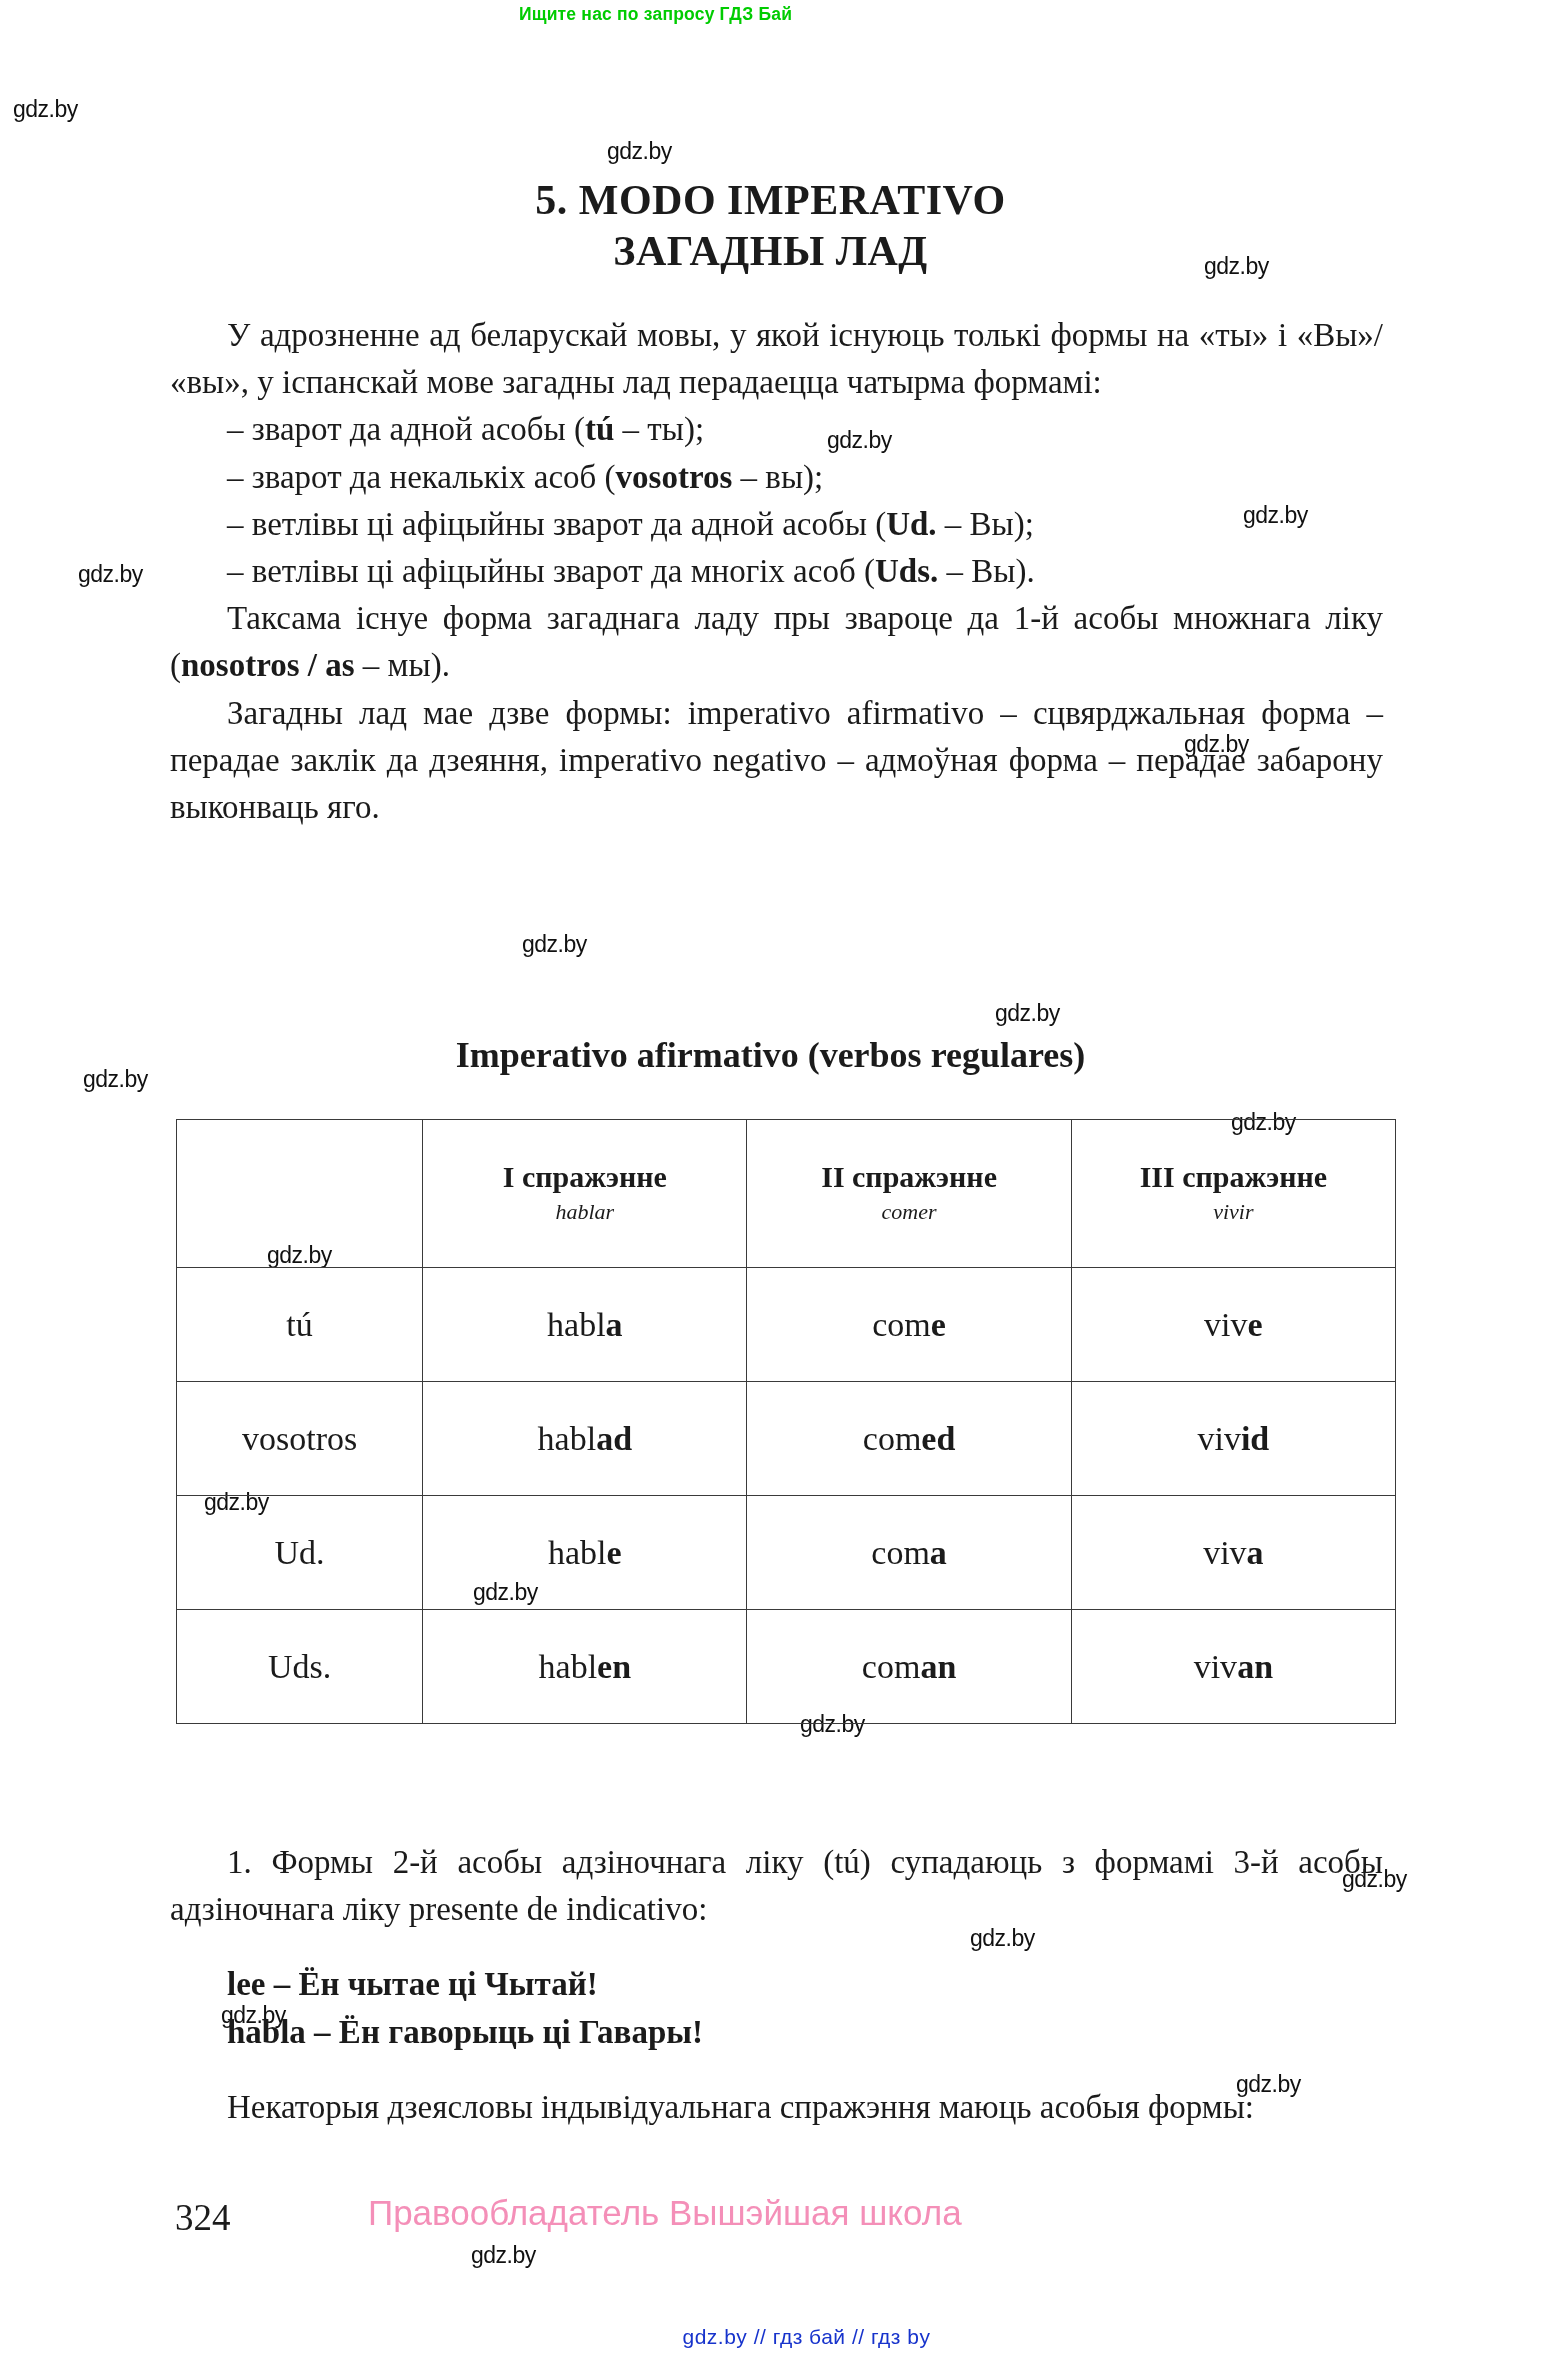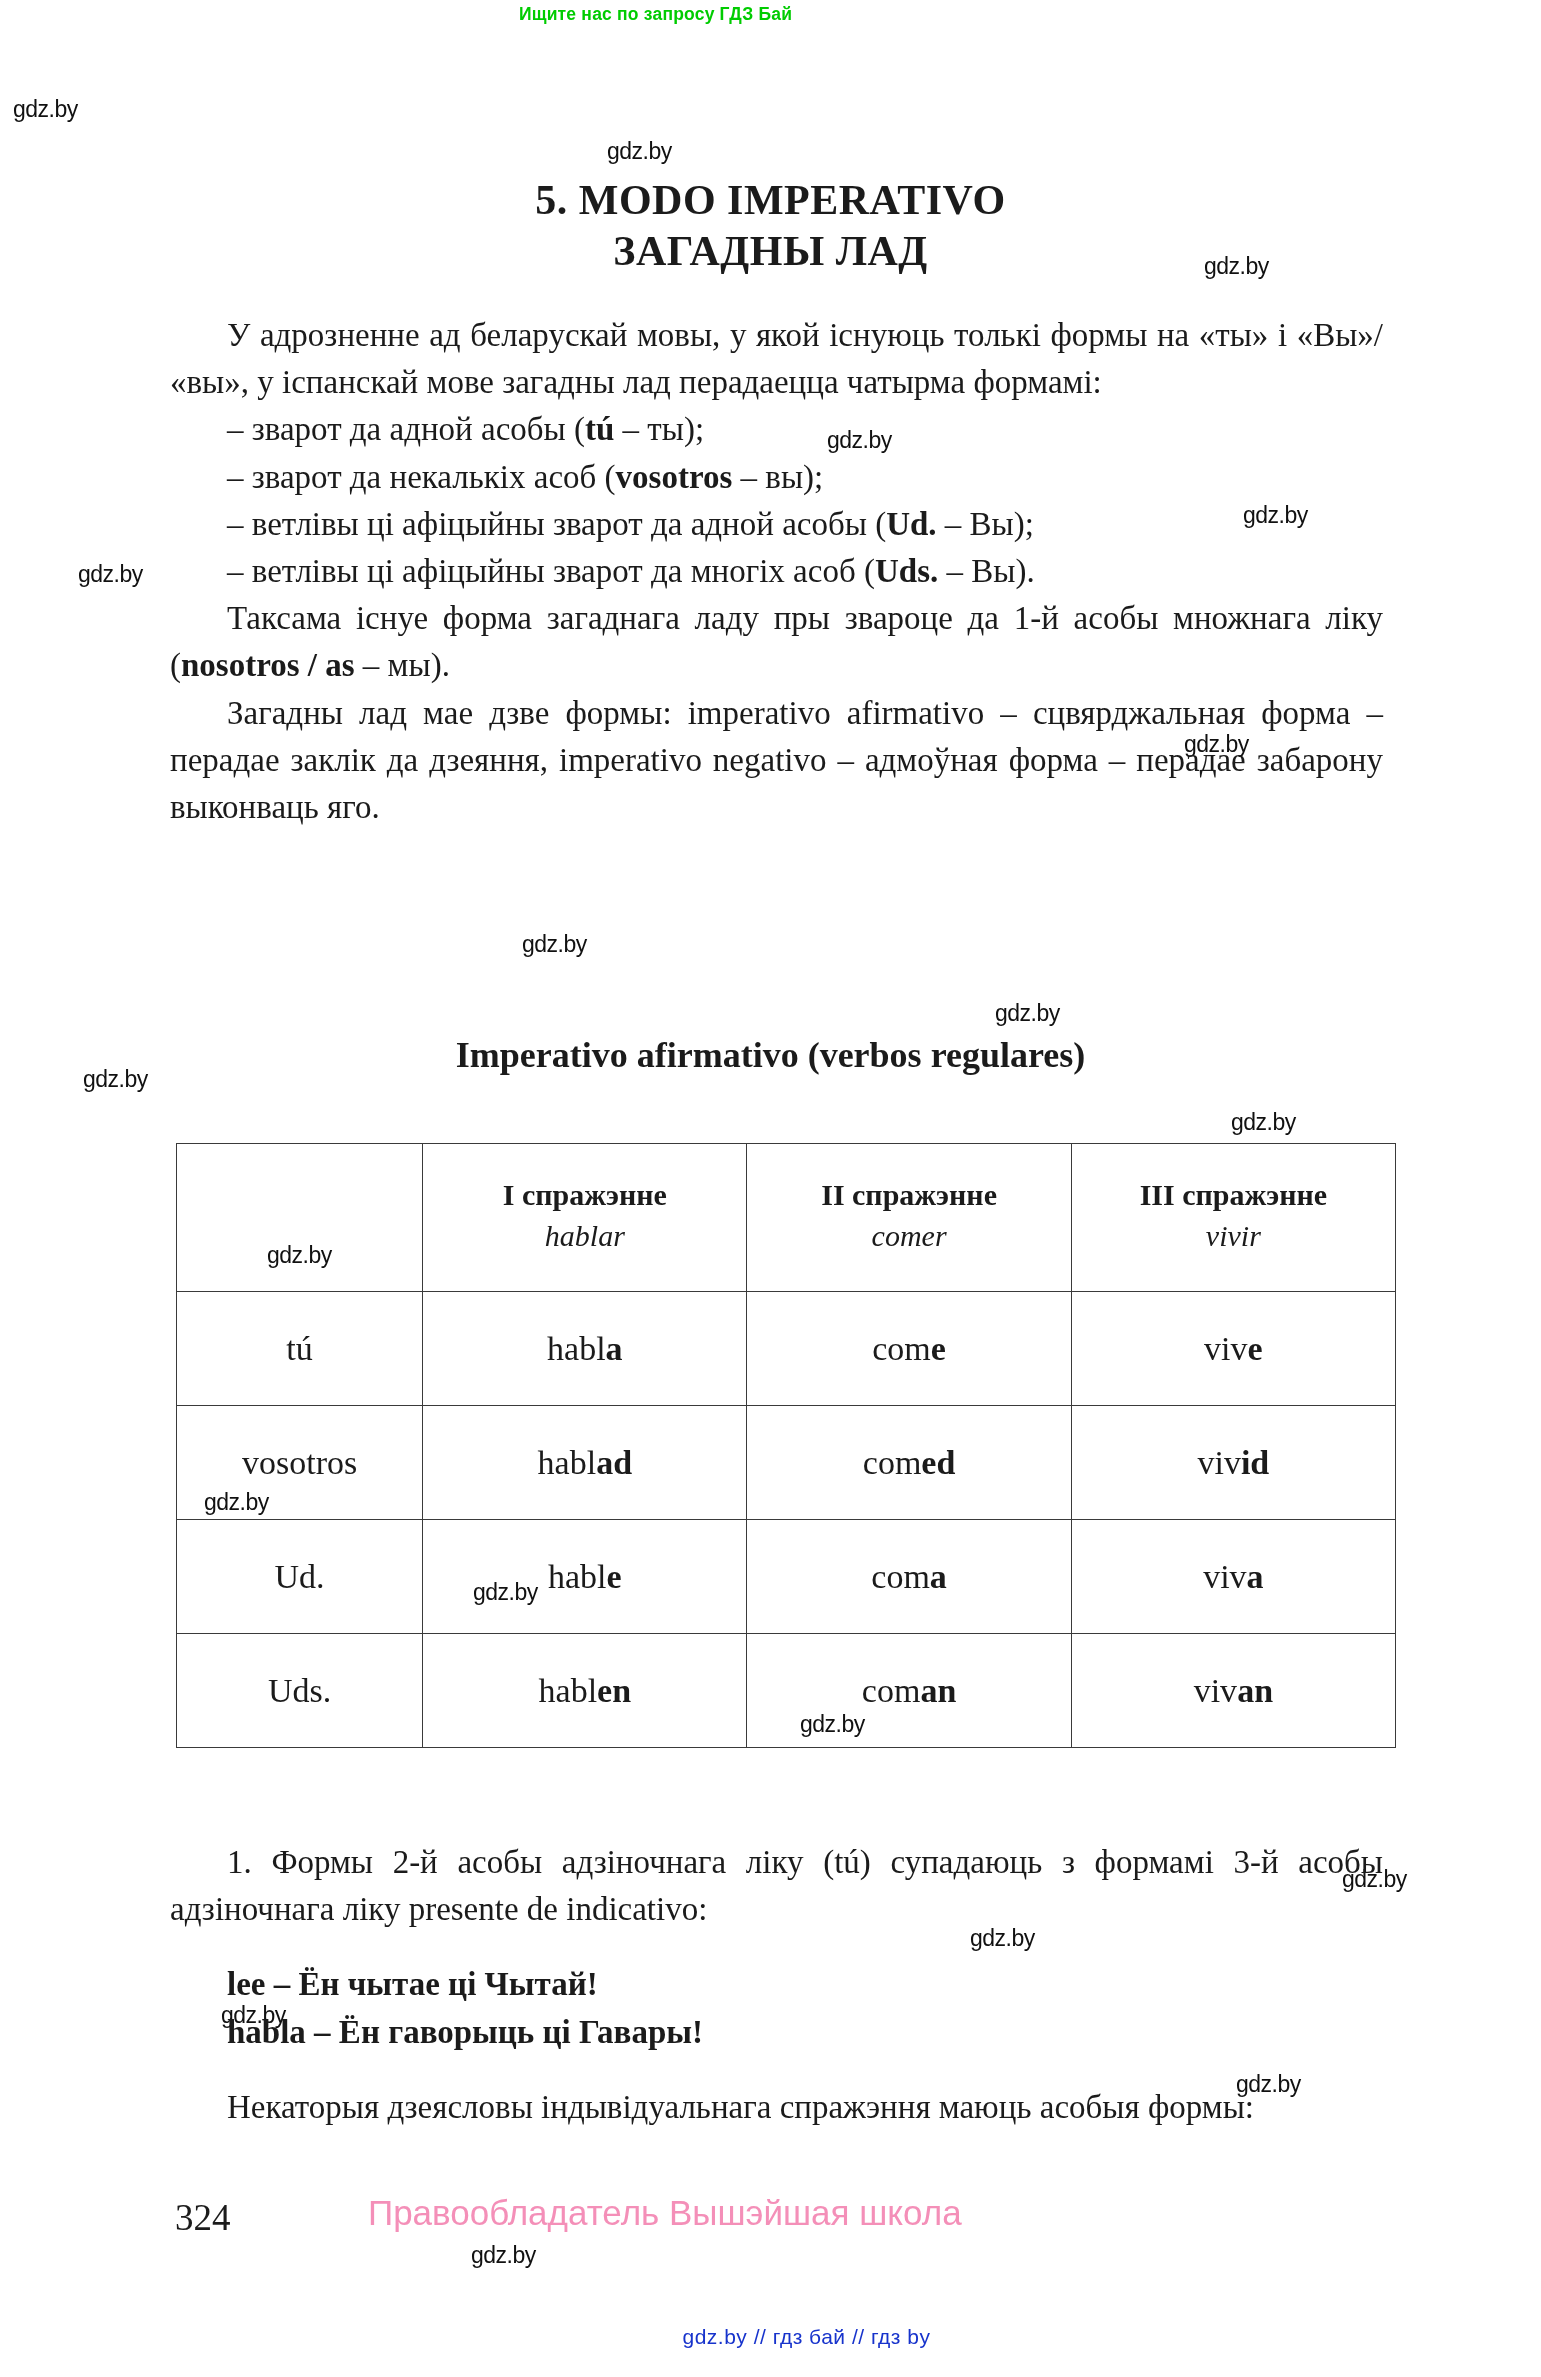--- a/index.html
+++ b/index.html
@@ -98,21 +98,20 @@
   }
 
   
   table.conj {
     position: absolute;
     top: 1119px;
     left: 176px;
     width: 1220px;
     border-collapse: collapse;
     table-layout: fixed;
-    margin-top: 24px;
   }
   table.conj td {
     border: 1.8px solid #3a3a3a;
     text-align: center;
     vertical-align: middle;
     font-size: 34px;
     color: #1b1b1b;
     padding: 0;
   }
   table.conj tr.head td { height: 147px; }
@@ -123,21 +122,21 @@
   table.conj col.c4 { width: 324px; }
   .hdr-top {
     display: block;
     font-weight: 700;
     font-size: 30px;
     line-height: 1.18;
   }
   .hdr-bot {
     display: block;
     font-style: italic;
-    font-size: 30px;
+    font-size: 22px;
     line-height: 1.5;
   }
   .cell-stem { font-weight: 400; }
   .cell-end  { font-weight: 700; }
 
   
   .lower-wrap {
     position: absolute;
     left: 170px;
     top: 1839px;

